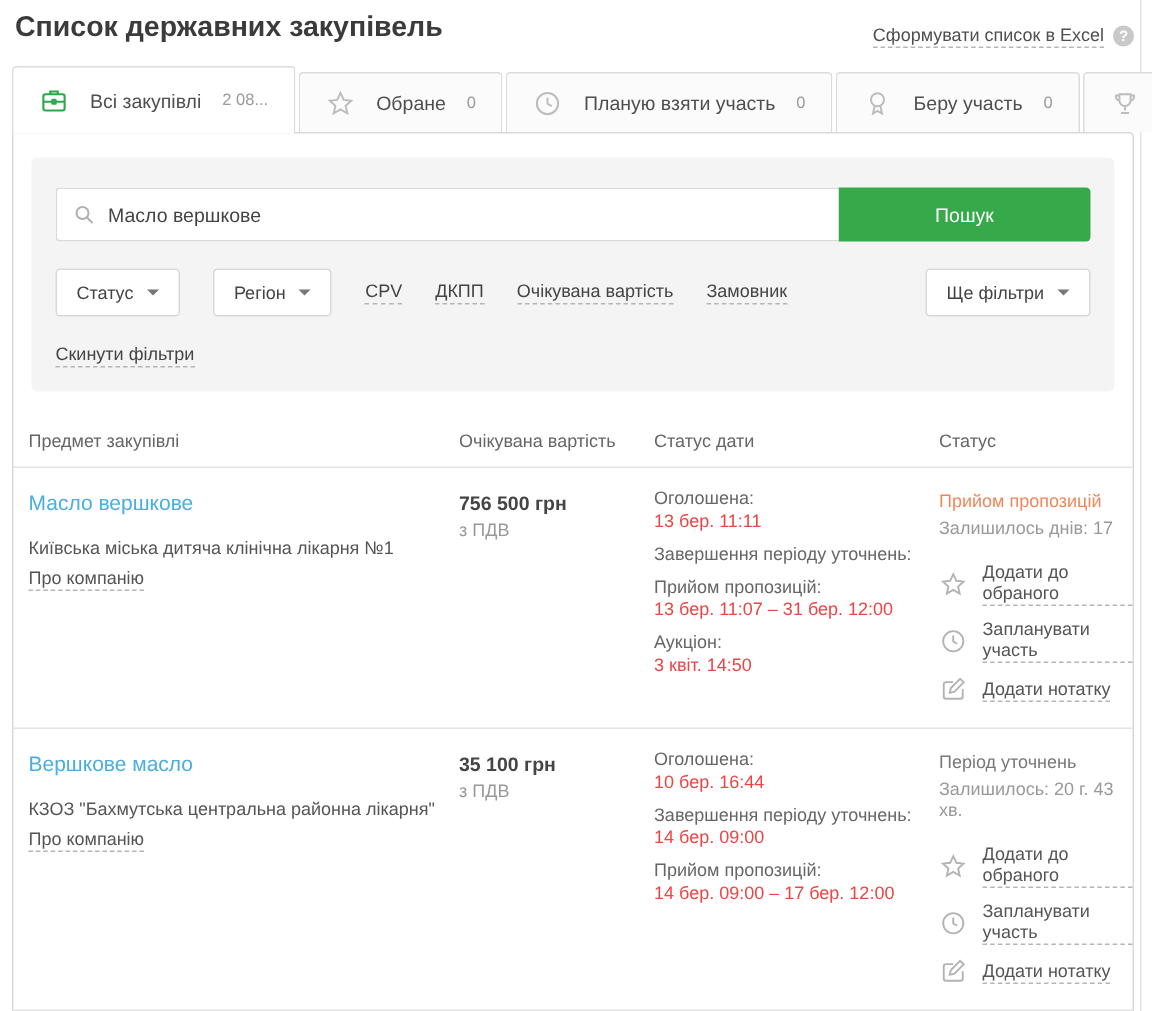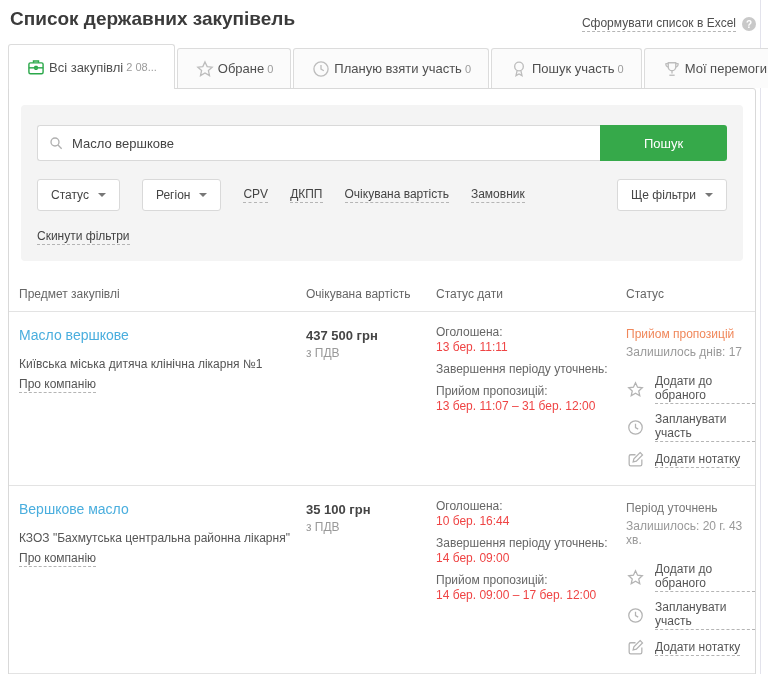--- a/index.html
+++ b/index.html
@@ -9,39 +9,39 @@
 
   
   .header { position:absolute; top:8px; left:10px; right:12px; display:flex; justify-content:space-between; align-items:flex-start; }
   .page-title { font-size:19px; font-weight:700; color:#3b3b3b; }
   .excel-wrap { display:flex; align-items:center; gap:6px; margin-top:8px; }
   .excel-link { font-size:12px; color:#4f4f4f; border-bottom:1px dashed #b5b5b5; padding-bottom:1px; cursor:pointer; text-decoration:none; }
   .help { width:14px; height:14px; border-radius:50%; background:#c9c9c9; color:#fff; font-size:10px; font-weight:700; display:flex; align-items:center; justify-content:center; cursor:pointer; }
 
   
   .tabs { position:absolute; top:44px; left:8px; height:45px; display:flex; align-items:flex-end; z-index:3; }
-  .tab { display:flex; align-items:center; gap:3px; padding:0 17px; height:40px; margin-bottom:1px; margin-right:2px;
+  .tab { display:flex; align-items:center; gap:14px; padding:0 17px; height:40px; margin-bottom:1px; margin-right:2px;
          background:#fbfbfb; border:1px solid #dcdcdc; border-bottom:none; border-radius:3px 3px 0 0; cursor:pointer; }
   .tab.active { height:45px; margin-bottom:0; background:#fff; }
   .tab-label { font-size:13px; color:#4f4f4f; white-space:nowrap; }
   .tab-count { font-size:11px; color:#9b9b9b; white-space:nowrap; }
   .tic { width:20px; height:20px; flex:0 0 auto; }
 
   
   .panel { position:absolute; top:88px; left:8px; width:748px; height:640px; background:#fff;
            border:1px solid #d9d9d9; border-radius:0 3px 3px 3px; z-index:2; }
   .right-rail { position:absolute; right:7px; top:0; bottom:0; width:1px; background:#e3e3ec; }
 
   
   .searchbox { margin:16px 12px 0; background:#f4f4f4; border-radius:4px; padding:20px 16px 16px; }
   .search-row { display:flex; }
   .input-wrap { flex:1; position:relative; height:36px; background:#fff; border:1px solid #d9d9d9; border-right:none; border-radius:3px 0 0 3px; }
   .input-wrap svg { position:absolute; left:10px; top:9px; }
   .search-input { width:100%; height:100%; border:none; outline:none; background:transparent; padding:0 10px 0 34px; font-size:13px; color:#444; font-family:"Liberation Sans",sans-serif; }
-  .search-btn { width:127px; height:36px; background:#36a94a; color:#fff; border:none; border-radius:0 3px 3px 0; font-size:13px; cursor:pointer; font-family:"Liberation Sans",sans-serif; }
+  .search-btn { width:168px; height:36px; background:#36a94a; color:#fff; border:none; border-radius:0 3px 3px 0; font-size:13px; cursor:pointer; font-family:"Liberation Sans",sans-serif; }
 
   .filter-row { display:flex; align-items:center; margin-top:18px; gap:22px; }
   .drop-btn { height:32px; padding:0 13px; background:#fff; border:1px solid #d9d9d9; border-radius:3px; font-size:12px; color:#444;
               display:flex; align-items:center; gap:9px; cursor:pointer; }
   .caret { width:0; height:0; border-left:4px solid transparent; border-right:4px solid transparent; border-top:4px solid #777; }
   .flink { font-size:12px; color:#444; border-bottom:1px dashed #b5b5b5; padding-bottom:1px; cursor:pointer; }
   .more-btn { margin-left:auto; }
   .reset { display:inline-block; margin-top:18px; font-size:12px; color:#444; border-bottom:1px dashed #b5b5b5; padding-bottom:1px; cursor:pointer; }
 
   
@@ -103,21 +103,21 @@
           <path d="M12 7.2v5l3.4 1.9"></path>
         </svg>
       <span class="tab-label">Планую взяти участь</span>
       <span class="tab-count">0</span>
     </div>
     <div class="tab">
       <svg class="tic" viewBox="0 0 24 24" fill="none" stroke="#bdbdbd" stroke-width="1.6">
           <circle cx="12" cy="9" r="5.2"></circle>
           <path d="M9.8 13.6L8.4 20l3.6-2 3.6 2-1.4-6.4"></path>
         </svg>
-      <span class="tab-label">Пошук участь</span>
+      <span class="tab-label">Беру участь</span>
       <span class="tab-count">0</span>
     </div>
     <div class="tab">
       <svg class="tic" viewBox="0 0 24 24" fill="none" stroke="#bdbdbd" stroke-width="1.6">
           <path d="M7.5 4.5h9v5a4.5 4.5 0 0 1-9 0z"></path>
           <path d="M7.5 5.5H4.8a3.2 3.2 0 0 0 3 4.2"></path>
           <path d="M16.5 5.5h2.7a3.2 3.2 0 0 1-3 4.2"></path>
           <path d="M12 14v3.5"></path>
           <path d="M8.8 19.5h6.4"></path>
         </svg>
@@ -169,34 +169,38 @@
       <span>Статус</span>
     </div>
 
     <div class="grid row row-0">
       <div>
         <a class="t-title">Масло вершкове</a>
         <div class="company">Київська міська дитяча клінічна лікарня №1</div>
         <span class="about">Про компанію</span>
       </div>
       <div>
-        <div class="val">437 500 грн</div>
+        <div class="val">756 500 грн</div>
         <div class="vat">з ПДВ</div>
       </div>
       <div>
         <div class="dentry">
             <div class="dlabel">Оголошена:</div>
             <div class="dvalue">13 бер. 11:11</div>
           </div>
         <div class="dentry">
             <div class="dlabel">Завершення періоду уточнень:</div>
           </div>
         <div class="dentry">
             <div class="dlabel">Прийом пропозицій:</div>
             <div class="dvalue">13 бер. 11:07 – 31 бер. 12:00</div>
+          </div>
+        <div class="dentry">
+            <div class="dlabel">Аукціон:</div>
+            <div class="dvalue">3 квіт. 14:50</div>
           </div>
       </div>
       <div>
         <div class="status-line" style="color: rgb(240, 135, 90);">Прийом пропозицій</div>
         <div class="remaining">Залишилось днів: 17</div>
         <div class="actions">
           <div class="action">
             <svg class="aic" viewBox="0 0 24 24" fill="none" stroke="#b3b3b3" stroke-width="1.6">
                 <path d="M12 3.5l2.6 5.6 6 .7-4.5 4.1 1.3 6L12 16.8 6.6 19.9l1.3-6L3.4 9.8l6-.7z"></path>
               </svg>

